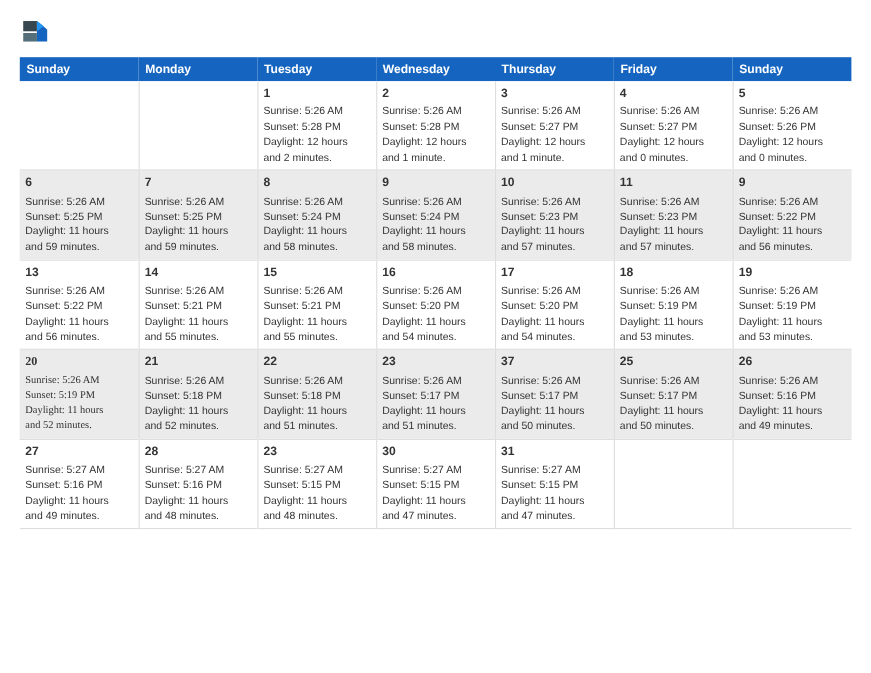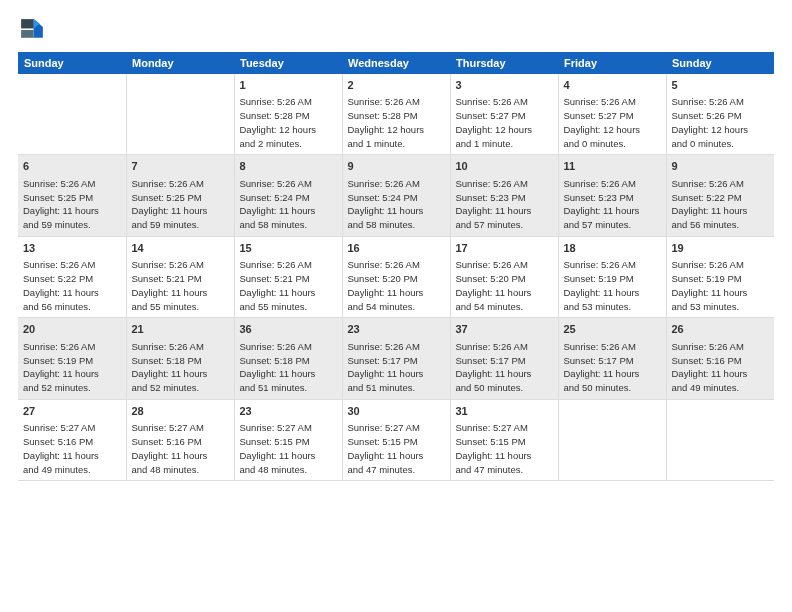--- a/index.html
+++ b/index.html
@@ -268,36 +268,36 @@
           </td>
           <td style="background-color: rgb(255, 255, 255);">
             <span class="day-num">19</span>
             <span style="display: block; line-height: 1.45;">Sunrise: 5:26 AM</span>
             <span style="display: block; line-height: 1.45;">Sunset: 5:19 PM</span>
             <span style="display: block; line-height: 1.45;">Daylight: 11 hours</span>
             <span style="display: block; line-height: 1.45;">and 53 minutes.</span>
           </td>
         </tr>
         <tr style="background-color: rgb(235, 235, 235);">
-          <td style="background-color: rgb(235, 235, 235);">
+          <td style="background-color: rgb(235, 235, 235); font-family: Liberation Serif, serif;">
             <span class="day-num">20</span>
             <span style="display: block; line-height: 1.45;">Sunrise: 5:26 AM</span>
             <span style="display: block; line-height: 1.45;">Sunset: 5:19 PM</span>
             <span style="display: block; line-height: 1.45;">Daylight: 11 hours</span>
             <span style="display: block; line-height: 1.45;">and 52 minutes.</span>
           </td>
           <td style="background-color: rgb(235, 235, 235);">
             <span class="day-num">21</span>
             <span style="display: block; line-height: 1.45;">Sunrise: 5:26 AM</span>
             <span style="display: block; line-height: 1.45;">Sunset: 5:18 PM</span>
             <span style="display: block; line-height: 1.45;">Daylight: 11 hours</span>
             <span style="display: block; line-height: 1.45;">and 52 minutes.</span>
           </td>
           <td style="background-color: rgb(235, 235, 235);">
-            <span class="day-num">36</span>
+            <span class="day-num">22</span>
             <span style="display: block; line-height: 1.45;">Sunrise: 5:26 AM</span>
             <span style="display: block; line-height: 1.45;">Sunset: 5:18 PM</span>
             <span style="display: block; line-height: 1.45;">Daylight: 11 hours</span>
             <span style="display: block; line-height: 1.45;">and 51 minutes.</span>
           </td>
           <td style="background-color: rgb(235, 235, 235);">
             <span class="day-num">23</span>
             <span style="display: block; line-height: 1.45;">Sunrise: 5:26 AM</span>
             <span style="display: block; line-height: 1.45;">Sunset: 5:17 PM</span>
             <span style="display: block; line-height: 1.45;">Daylight: 11 hours</span>

